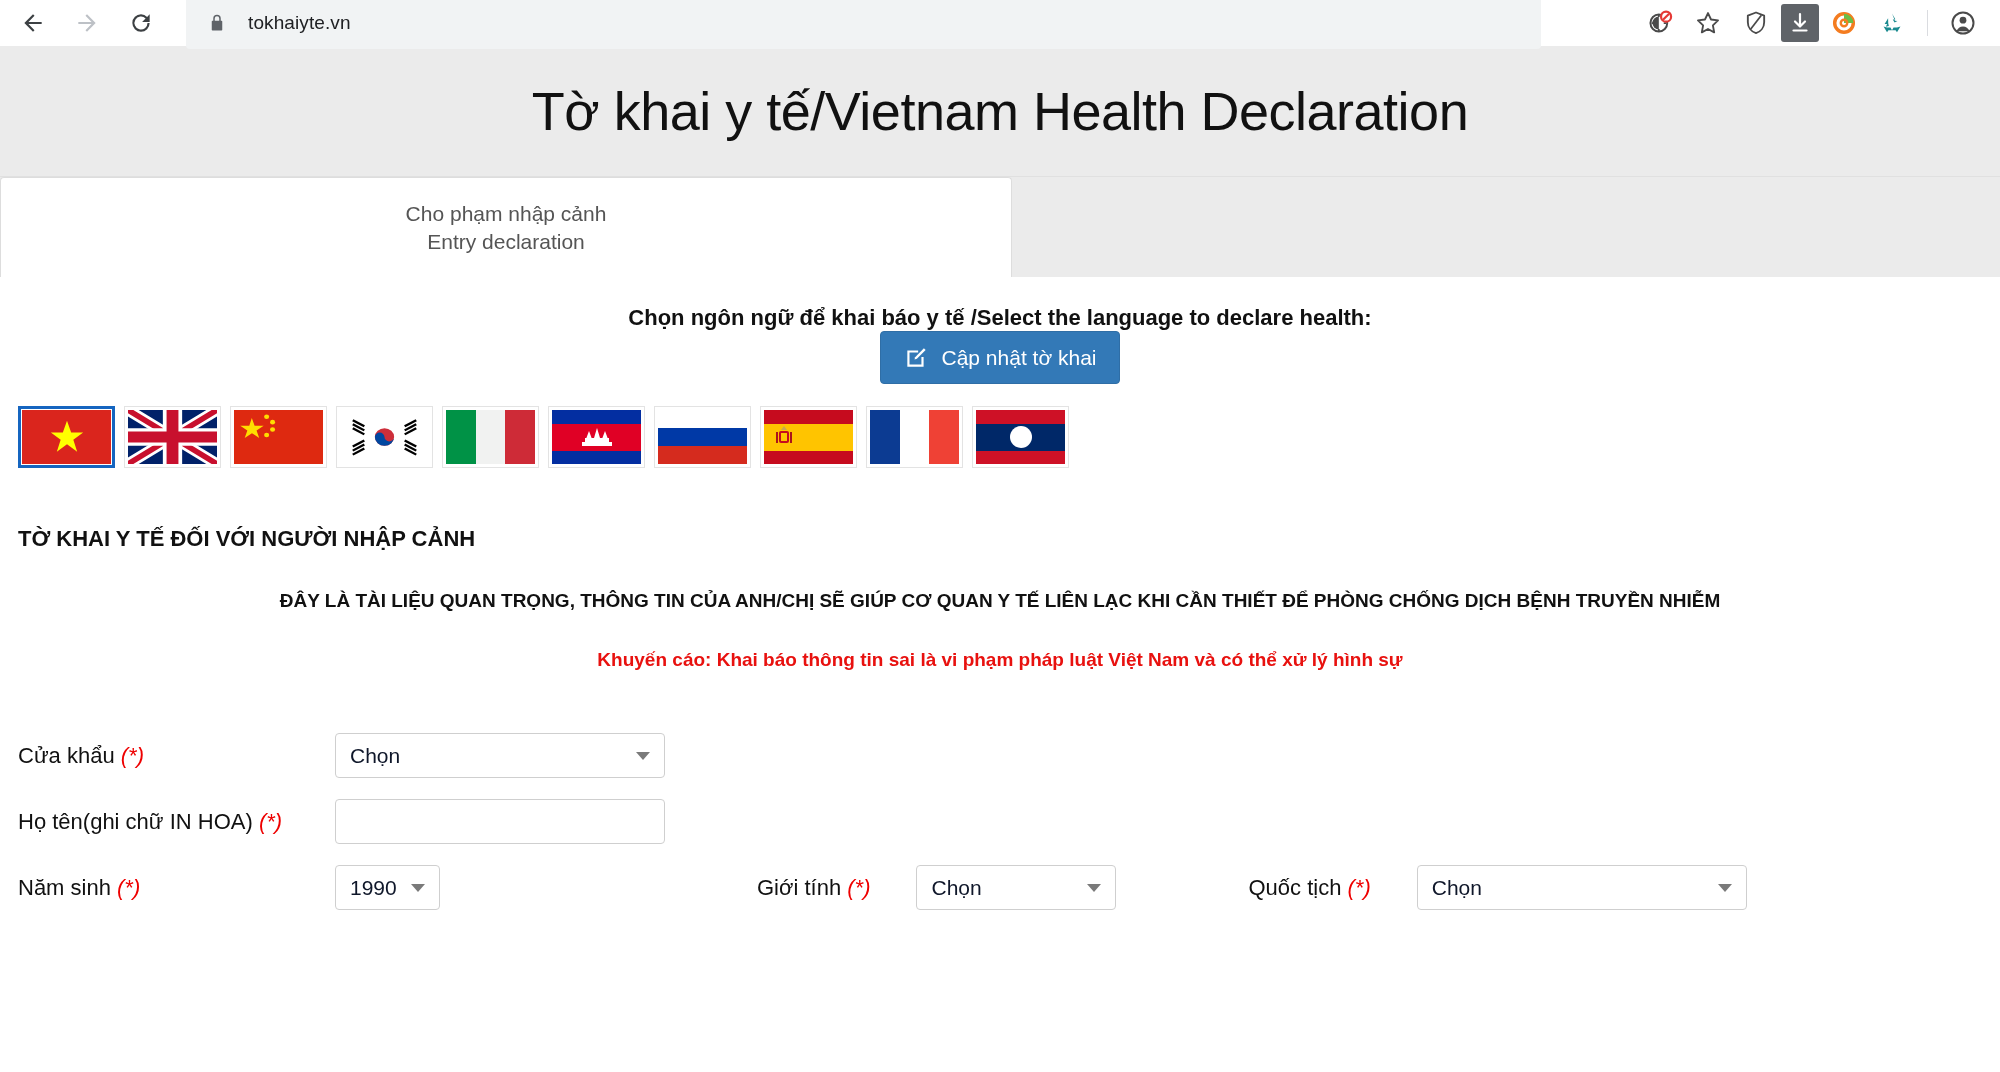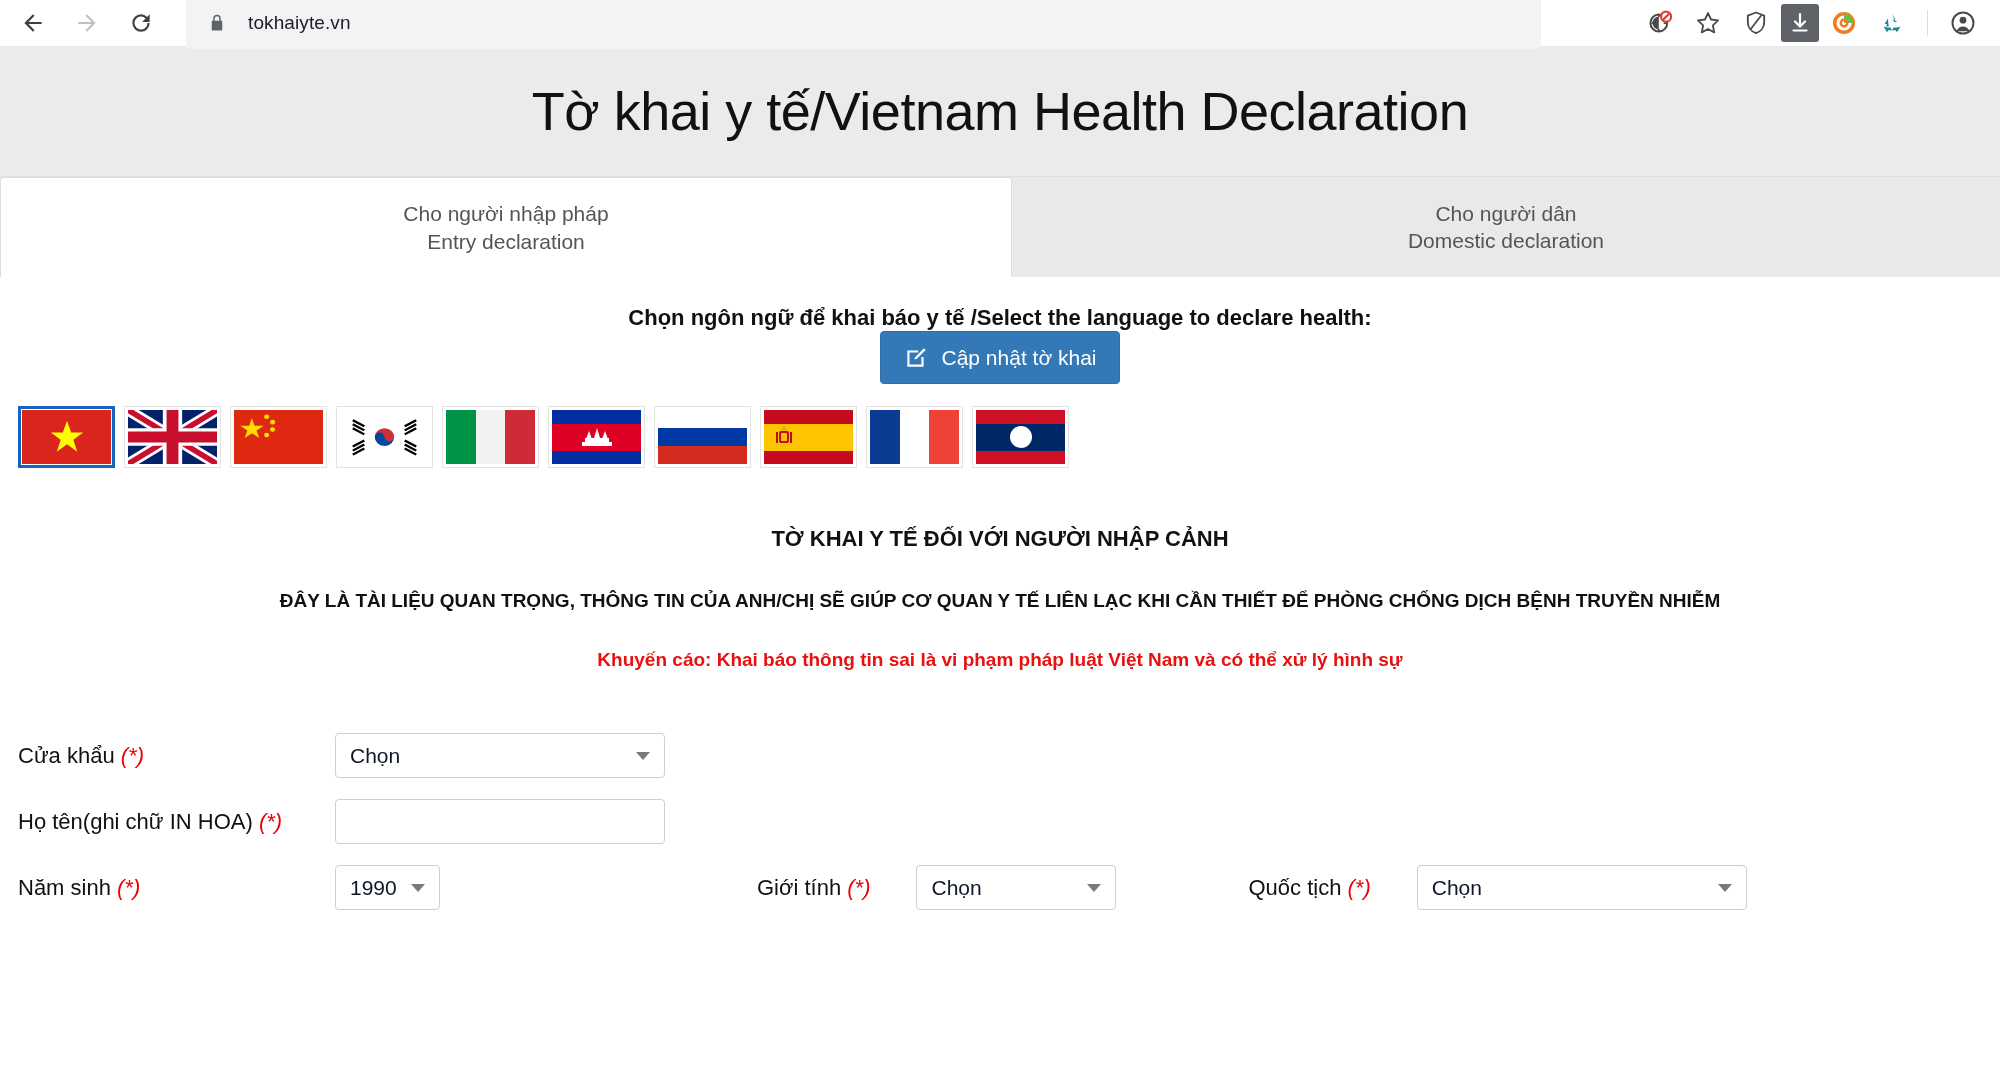--- a/index.html
+++ b/index.html
@@ -115,21 +115,21 @@
     background:#fff;
     padding:3px;
     cursor:pointer;
     display:flex;
   }
   .flag-box.selected{ border:3px solid #1565c0; padding:1px; }
   .flag{ width:100%; height:100%; position:relative; overflow:hidden; }
 
   
   .decl-title{
-    text-align:center; font-size:22px; font-weight:bold; color:#111;
+    font-size:22px; font-weight:bold; color:#111;
     margin-top:58px;
   }
   .decl-sub{
     text-align:center; font-size:19px; font-weight:bold; color:#111;
     margin-top:38px;
   }
   .decl-warn{
     text-align:center; font-size:19px; font-weight:bold; color:#e8110f;
     margin-top:37px;
   }
@@ -247,26 +247,22 @@
     </div>
   </div>
 </div>
 
 <div class="page-header">
   <div class="page-title">Tờ khai y tế/Vietnam Health Declaration</div>
 </div>
 
 <div class="tabs-row">
   <div class="tab active">
-    <span class="tab-l1">Cho người nhập pháp</span>
+    <span class="tab-l1">Cho phạm nhập cảnh</span>
     <span class="tab-l2">Entry declaration</span>
-  </div>
-  <div class="tab inactive">
-    <span class="tab-l1">Cho người dân</span>
-    <span class="tab-l2">Domestic declaration</span>
   </div>
 </div>
 
 <div class="content">
 
   <div class="lang-row">
     <div class="lang-label">Chọn ngôn ngữ để khai báo y tế /Select the language to declare health:</div>
     <div class="action-btns">
       <div class="btn btn-primary">
         <svg width="26" height="26" viewBox="0 0 24 24">

